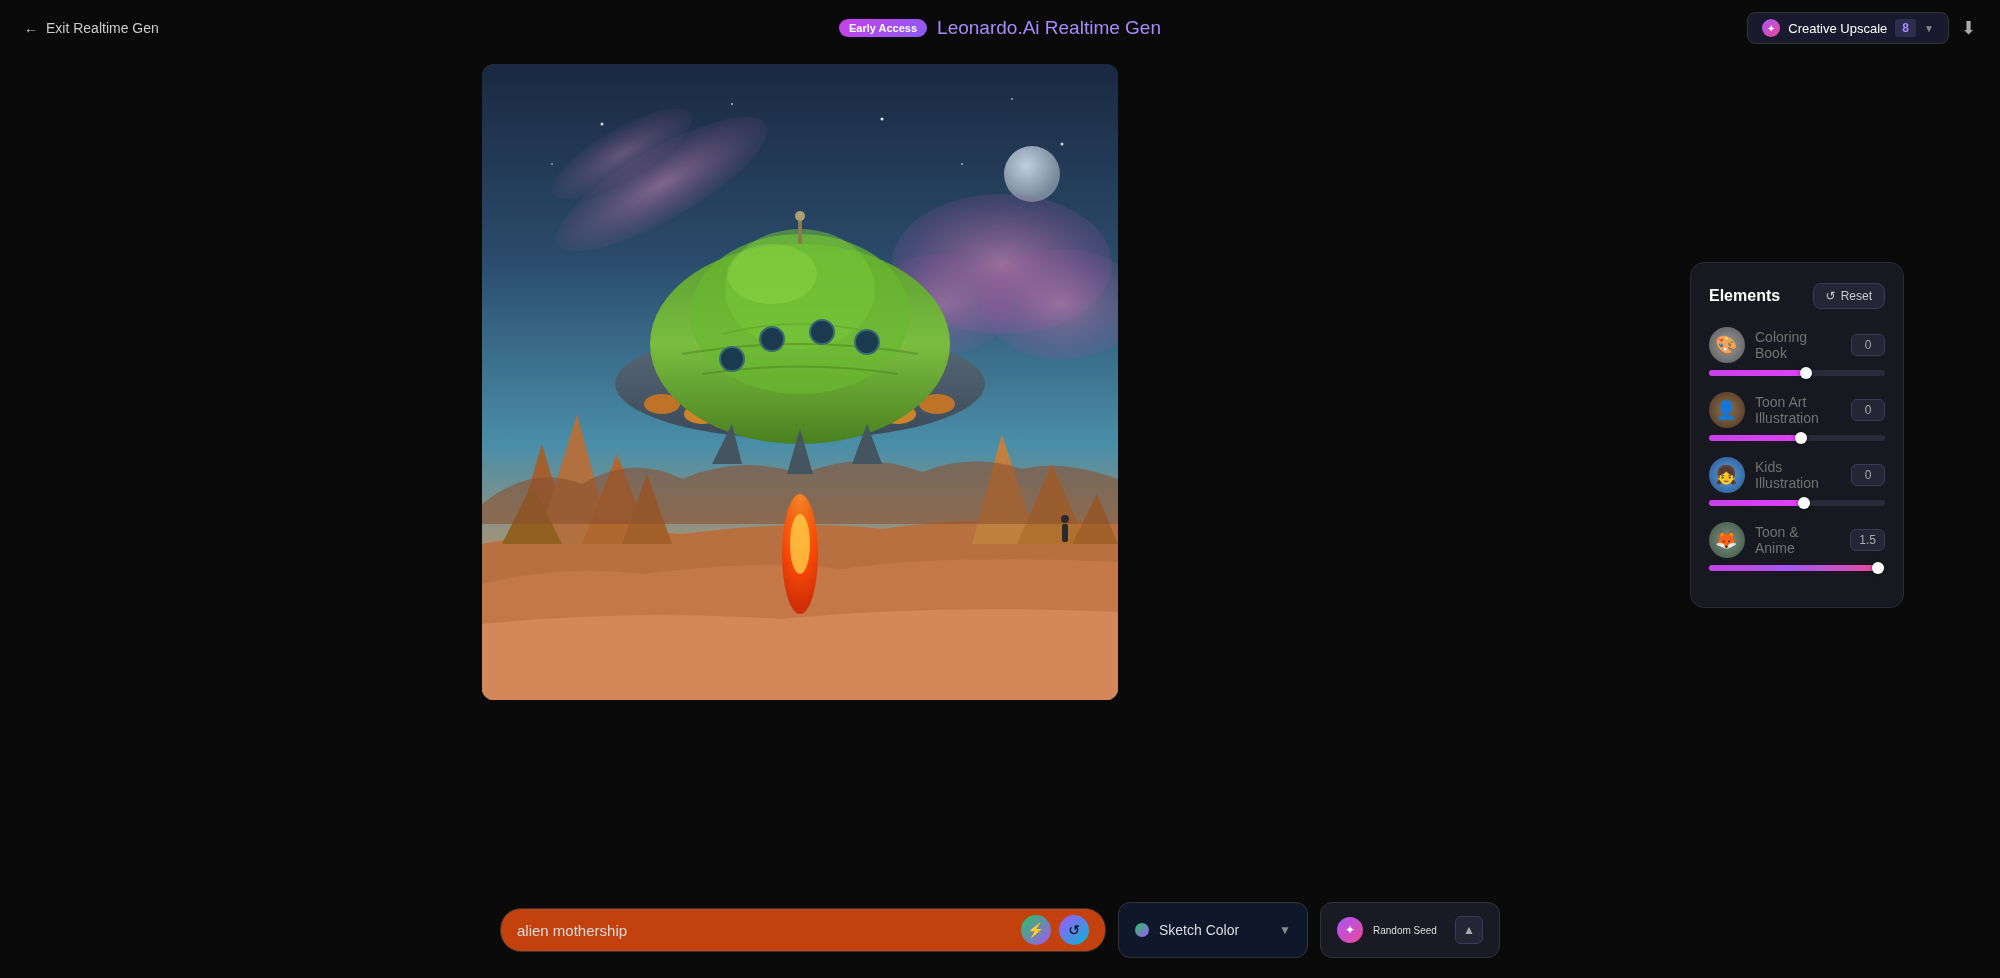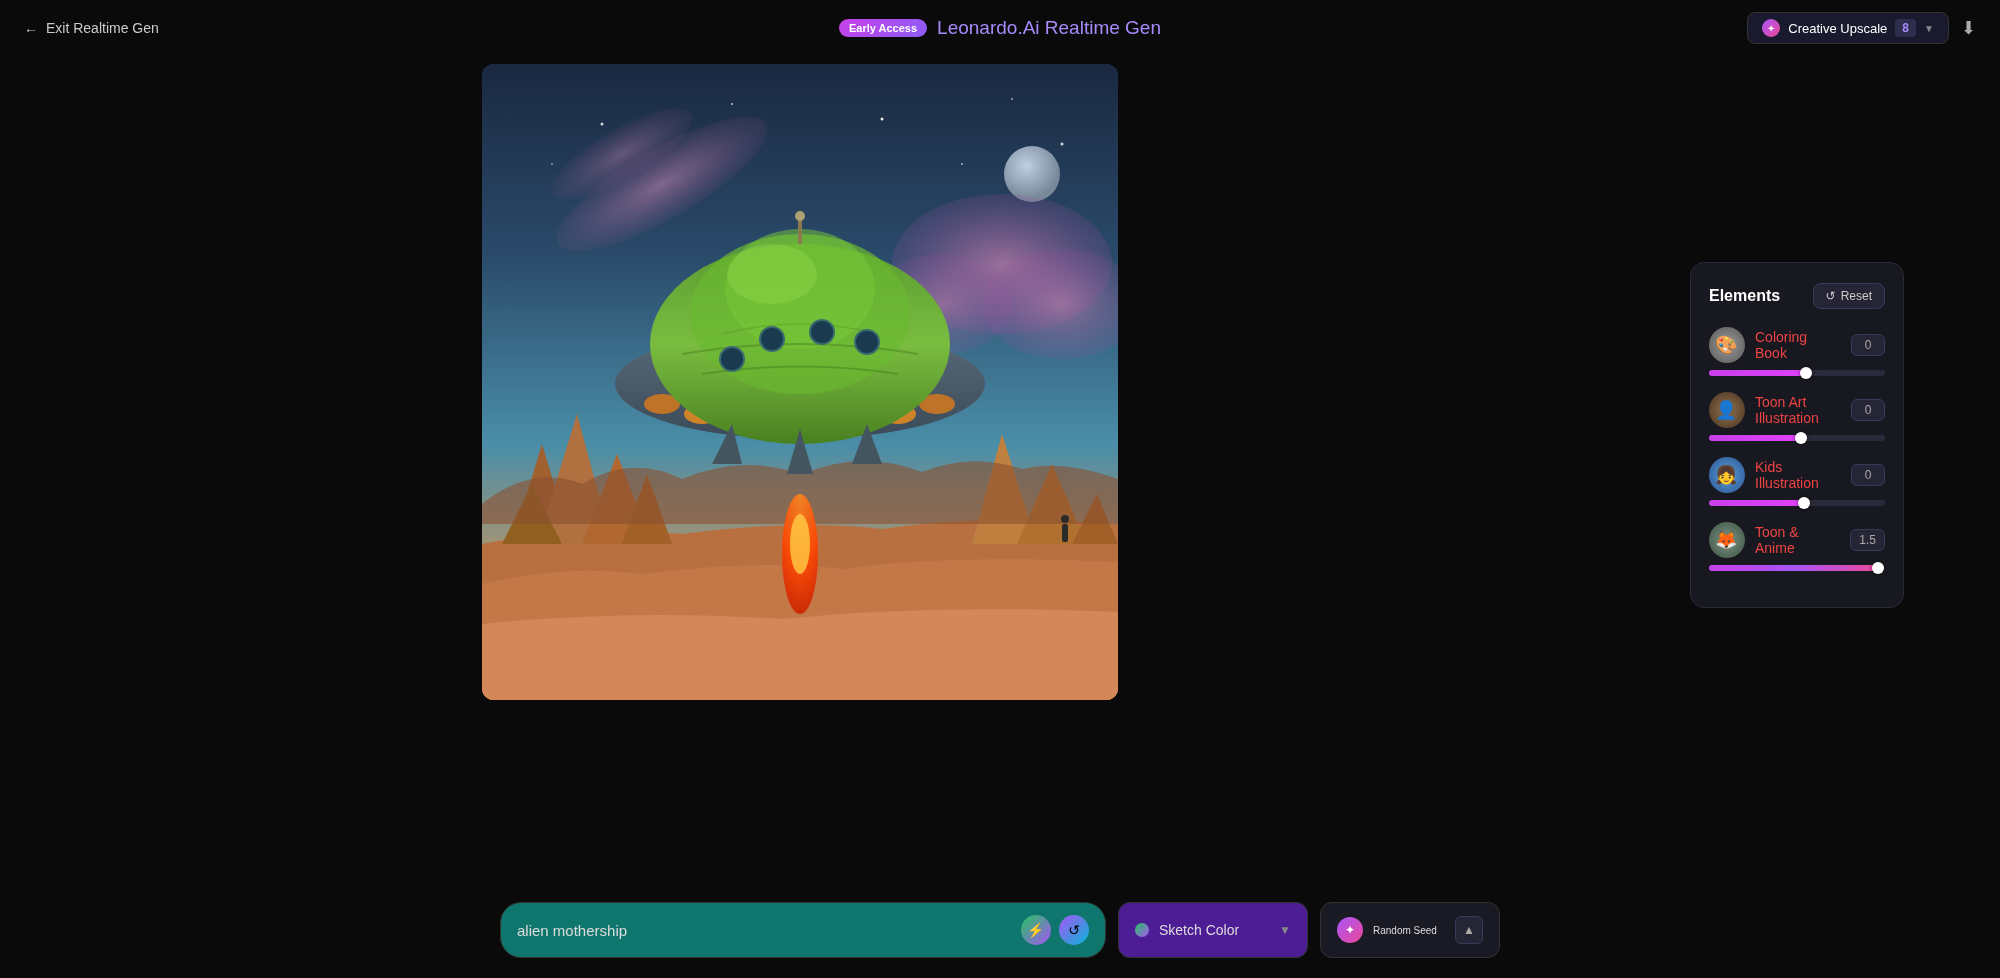--- a/index.html
+++ b/index.html
@@ -185,21 +185,21 @@
       flex-shrink: 0;
       background: #333;
       display: flex;
       align-items: center;
       justify-content: center;
       font-size: 18px;
     }
     .element-label {
       flex: 1;
       font-size: 14px;
-      color: #ef4444;
+      color: #737373;
     }
     .element-value {
       background: #252535;
       border: 1px solid #3a3a5a;
       border-radius: 6px;
       padding: 3px 8px;
       font-size: 12px;
       color: #aaa;
       min-width: 34px;
       text-align: center;
@@ -236,27 +236,27 @@
       bottom: 20px;
       left: 50%;
       transform: translateX(-50%);
       width: 1000px;
       display: flex;
       align-items: center;
       gap: 12px;
     }
     .prompt-input-container {
       flex: 1;
-      background: #0f766e;
+      background: #c2410c;
       border: 1px solid #333;
       border-radius: 21px;
       display: flex;
       align-items: center;
       padding: 0 16px;
-      height: 56px;
+      height: 44px;
     }
     .prompt-input {
       flex: 1;
       background: none;
       border: none;
       outline: none;
       color: #ddd;
       font-size: 15px;
     }
     .prompt-icons {
@@ -270,21 +270,21 @@
       border-radius: 50%;
       background: linear-gradient(135deg, #22c55e, #a855f7);
       border: none;
       cursor: pointer;
       display: flex;
       align-items: center;
       justify-content: center;
       font-size: 14px;
     }
     .style-selector {
-      background: #4c1d95;
+      background: #0f172a;
       border: 1px solid #333;
       border-radius: 12px;
       padding: 0 16px;
       height: 56px;
       display: flex;
       align-items: center;
       gap: 10px;
       cursor: pointer;
       min-width: 190px;
     }

